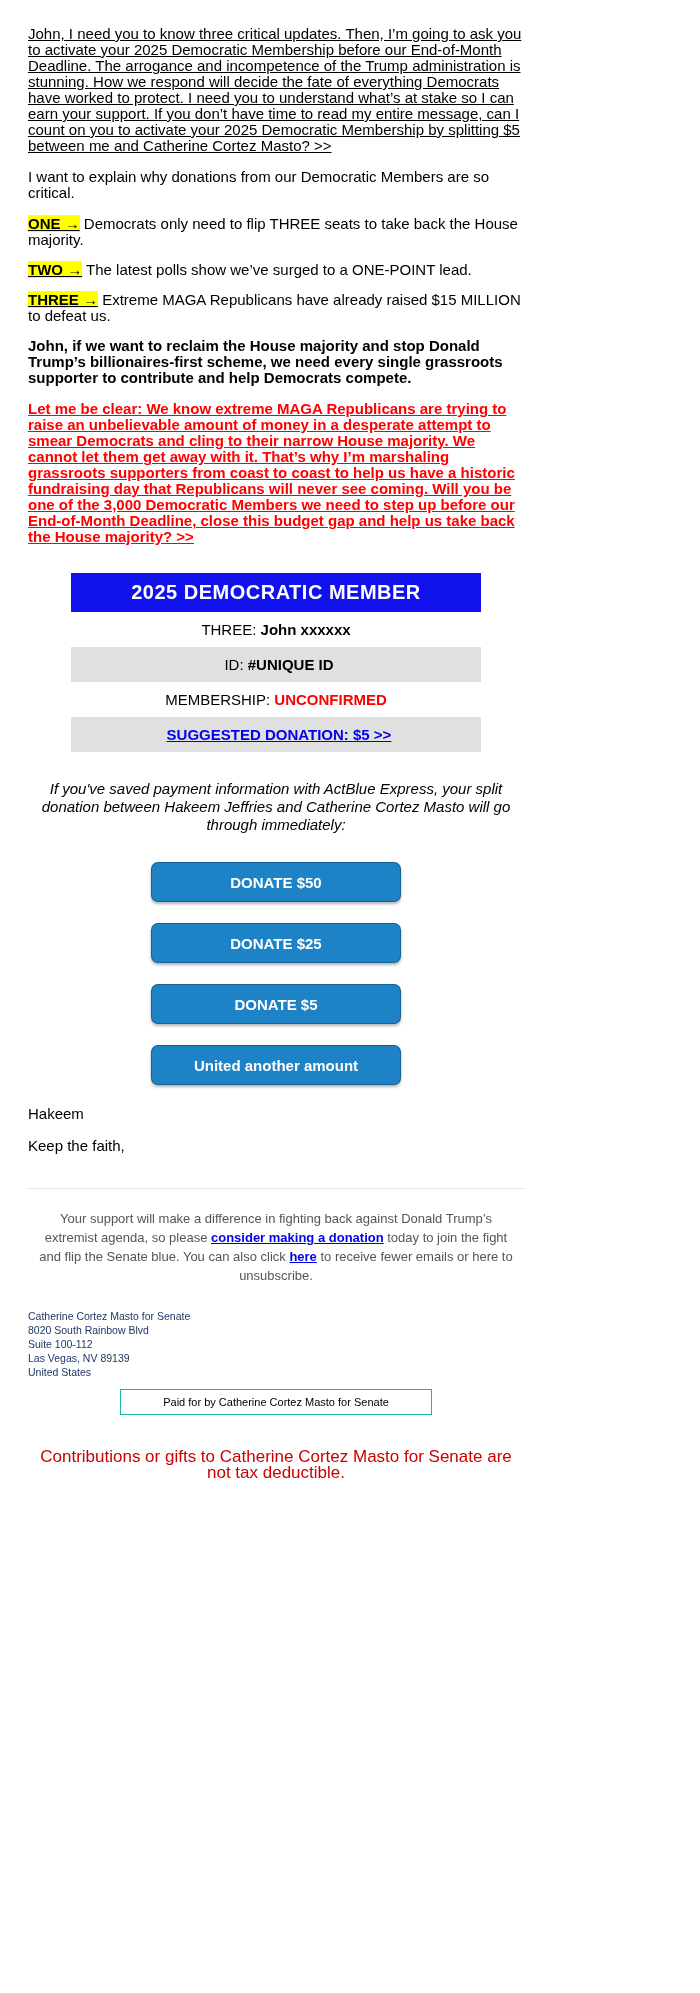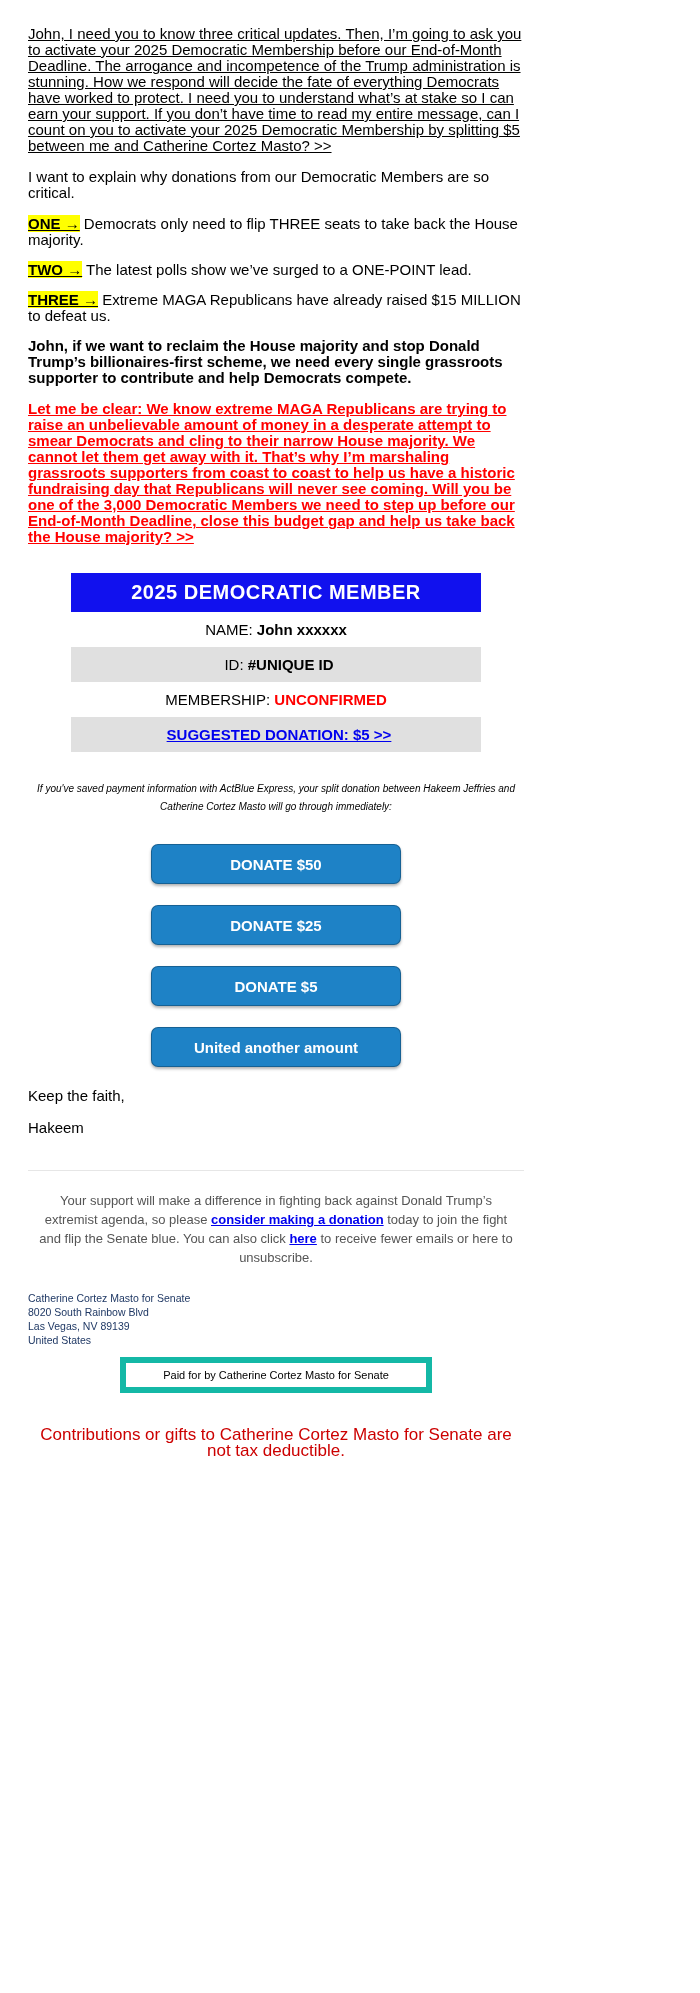--- a/index.html
+++ b/index.html
@@ -67,21 +67,21 @@
   }
   .donation-link {
     color: var(--link-blue, #0000ee);
     font-weight: 700;
     text-decoration: underline;
     cursor: pointer;
     font-size: 15px;
   }
   .note {
     font-style: italic;
-    font-size: 10px;
+    font-size: 15px;
     line-height: 18px;
     text-align: center;
     margin: 28px auto 28px auto;
     width: 486px;
   }
   .buttons { text-align: center; }
   .donate-btn {
     display: flex;
     align-items: center;
     justify-content: center;
@@ -123,21 +123,21 @@
   .address {
     text-align: left;
     font-size: 10.5px;
     line-height: 14px;
     color: var(--address-navy, #1f3864);
     margin-bottom: 10px;
   }
   .paid-box {
     width: 312px;
     margin: 0 auto;
-    border: 6px solid #14b8a6;
+    border: 1px solid #14b8a6;
     padding: 6px 4px;
     box-sizing: border-box;
     text-align: center;
     font-size: 11px;
     color: #000;
   }
   .disclaimer {
     color: var(--footer-red, #cc0000);
     font-size: 17px;
     text-align: center;
@@ -165,21 +165,21 @@
     <span class="hl">THREE →</span><span> Extreme MAGA Republicans have already raised $15 MILLION to defeat us.</span>
   </p>
 
   <p class="bold-para">John, if we want to reclaim the House majority and stop Donald Trump’s billionaires-first scheme, we need every single grassroots supporter to contribute and help Democrats compete.</p>
 
   <p class="red-para">Let me be clear: We know extreme MAGA Republicans are trying to raise an unbelievable amount of money in a desperate attempt to smear Democrats and cling to their narrow House majority. We cannot let them get away with it. That’s why I’m marshaling grassroots supporters from coast to coast to help us have a historic fundraising day that Republicans will never see coming. Will you be one of the 3,000 Democratic Members we need to step up before our End-of-Month Deadline, close this budget gap and help us take back the House majority? &gt;&gt;</p>
 
   <div class="card">
     <div class="card-header">2025 DEMOCRATIC MEMBER</div>
     <div class="card-row">
-      <span>NAME: </span><span class="b">John xxxxxx</span>
+      <span>THREE: </span><span class="b">John xxxxxx</span>
     </div>
     <div class="card-row gray">
       <span>ID: </span><span class="b">#UNIQUE ID</span>
     </div>
     <div class="card-row">
       <span>MEMBERSHIP: </span><span class="membership-value">UNCONFIRMED</span>
     </div>
     <div class="card-row gray">
       <a class="donation-link">SUGGESTED DONATION: $5 &gt;&gt;</a>
     </div>
@@ -187,31 +187,32 @@
 
   <p class="note">If you've saved payment information with ActBlue Express, your split donation between Hakeem Jeffries and Catherine Cortez Masto will go through immediately:</p>
 
   <div class="buttons">
     <a class="donate-btn">DONATE $50</a>
     <a class="donate-btn">DONATE $25</a>
     <a class="donate-btn">DONATE $5</a>
     <a class="donate-btn">United another amount</a>
   </div>
 
+  <p class="signoff">Hakeem</p>
   <p class="signoff">Keep the faith,</p>
-  <p class="signoff">Hakeem</p>
 
   <div class="footer">
     <p class="footer-text">
       <span>Your support will make a difference in fighting back against Donald Trump’s extremist agenda, so please </span><a class="flink">consider making a donation</a><span> today to join the fight and flip the Senate blue. You can also click </span><a class="flink">here</a><span> to receive fewer emails or here to unsubscribe.</span>
     </p>
 
     <div class="address">
       <div>Catherine Cortez Masto for Senate</div>
       <div>8020 South Rainbow Blvd</div>
+      <div>Suite 100-112</div>
       <div>Las Vegas, NV 89139</div>
       <div>United States</div>
     </div>
 
     <div class="paid-box">Paid for by Catherine Cortez Masto for Senate</div>
 
     <p class="disclaimer">Contributions or gifts to Catherine Cortez Masto for Senate are not tax deductible.</p>
   </div>
 
 </div>

